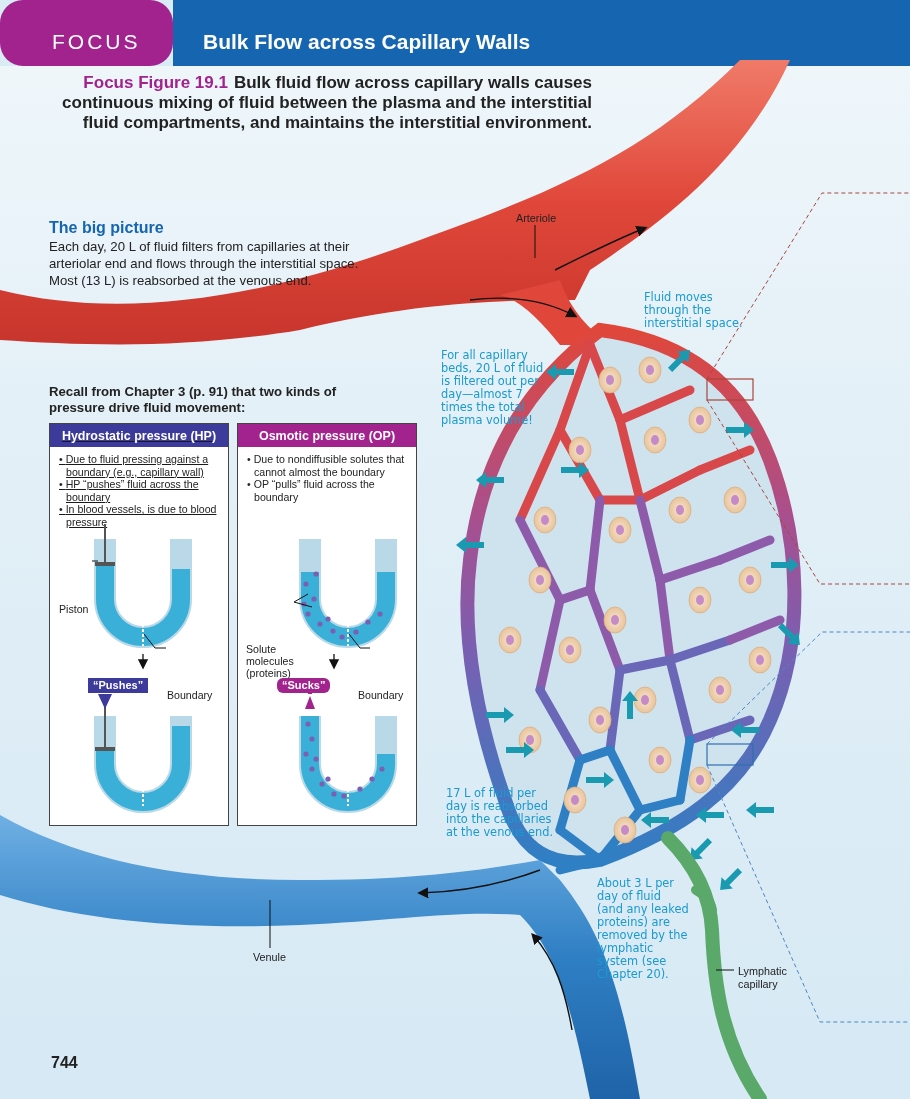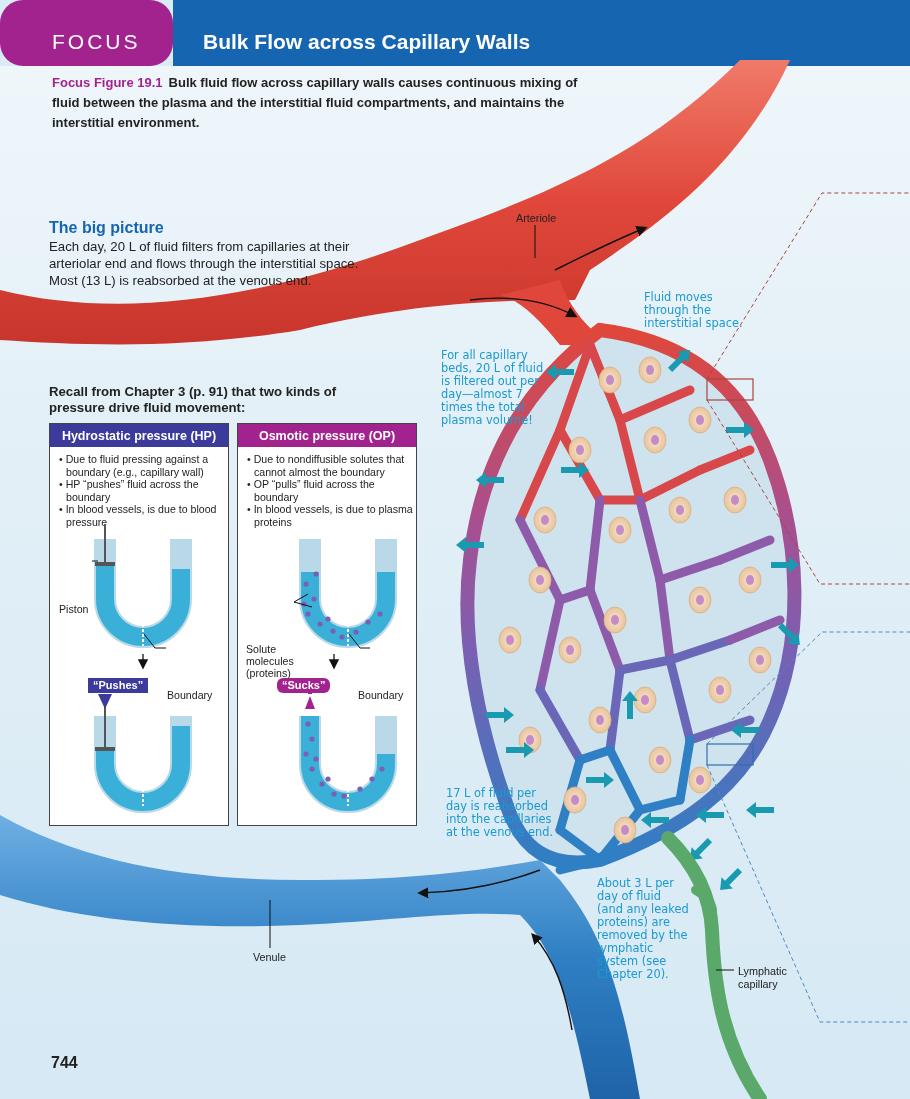--- a/index.html
+++ b/index.html
@@ -24,35 +24,35 @@
   }
   .title-block {
     position: absolute; left: 173px; top: 0; width: 737px; height: 66px;
     background: #1565b0; color: #fff;
     font-size: 21px; font-weight: bold;
     display: flex; align-items: flex-end; padding-left: 30px; box-sizing: border-box;
     padding-bottom: 12px;
   }
   .caption {
     position: absolute; left: 52px; top: 73px; width: 540px;
-    font-size: 13px; font-weight: bold; line-height: 20px; color: #222;
+    font-size: 17px; font-weight: bold; line-height: 20px; color: #222; text-align: right;
   }
   .caption .fig-label { color: #a3238e; margin-right: 6px; }
   .big-picture { position: absolute; left: 49px; top: 218px; width: 360px; }
   .big-picture h2 { margin: 0; font-size: 16px; color: #1565b0; font-weight: bold; line-height: 20px; }
   .big-picture p { margin: 0; font-size: 13.2px; line-height: 17px; color: #222; }
   .recall {
     position: absolute; left: 49px; top: 384px; width: 330px;
     font-size: 13.2px; font-weight: bold; line-height: 16px; color: #222;
   }
   .pbox {
     position: absolute; top: 423px; width: 180px; height: 403px;
     background: #fff; border: 1px solid #444; box-sizing: border-box;
   }
-  .pbox.hp { left: 49px; }
+  .pbox.hp { left: 49px; text-decoration: underline; }
   .pbox.op { left: 237px; }
   .pbox .phead {
     height: 23px; color: #fff; font-weight: bold; font-size: 12.5px;
     display: flex; align-items: center; justify-content: center;
   }
   .pbox.hp .phead { background: #3c3a9a; }
   .pbox.op .phead { background: #a3238e; }
   .pbox ul { margin: 6px 0 0 0; padding: 0 0 0 9px; list-style: none; font-size: 10.6px; line-height: 12.6px; color: #222; }
   .pbox li { padding-left: 7px; text-indent: -7px; }
   .pbox li::before { content: "• "; }
@@ -411,21 +411,20 @@
           <circle cx="78" cy="335" r="2.6" fill="#7a5fb2"></circle>
         </g>
       <path d="M67,285 L77,285 L72,272 Z M70,270 L74,270 L74,265 L70,265 Z" fill="#a3238e"></path>
       <line x1="110" y1="360" x2="110" y2="382" stroke="#fff" stroke-width="2" stroke-dasharray="3,2"></line>
     </g>
   </svg>
   <div class="phead">Osmotic pressure (OP)</div>
   <ul>
     <li>Due to nondiffusible solutes that cannot almost the boundary</li>
     <li>OP “pulls” fluid across the boundary</li>
-    <li>In blood vessels, is due to plasma proteins</li>
   </ul>
   <div class="small-label" style="left:8px;top:172px;">
     <div>Solute</div>
     <div>molecules</div>
     <div>(proteins)</div>
   </div>
   <div class="small-label" style="left:120px;top:218px;">Boundary</div>
   <div class="tag suck" style="left:39px;top:254px;border-radius:6px;">“Sucks”</div>
 </div>
 

